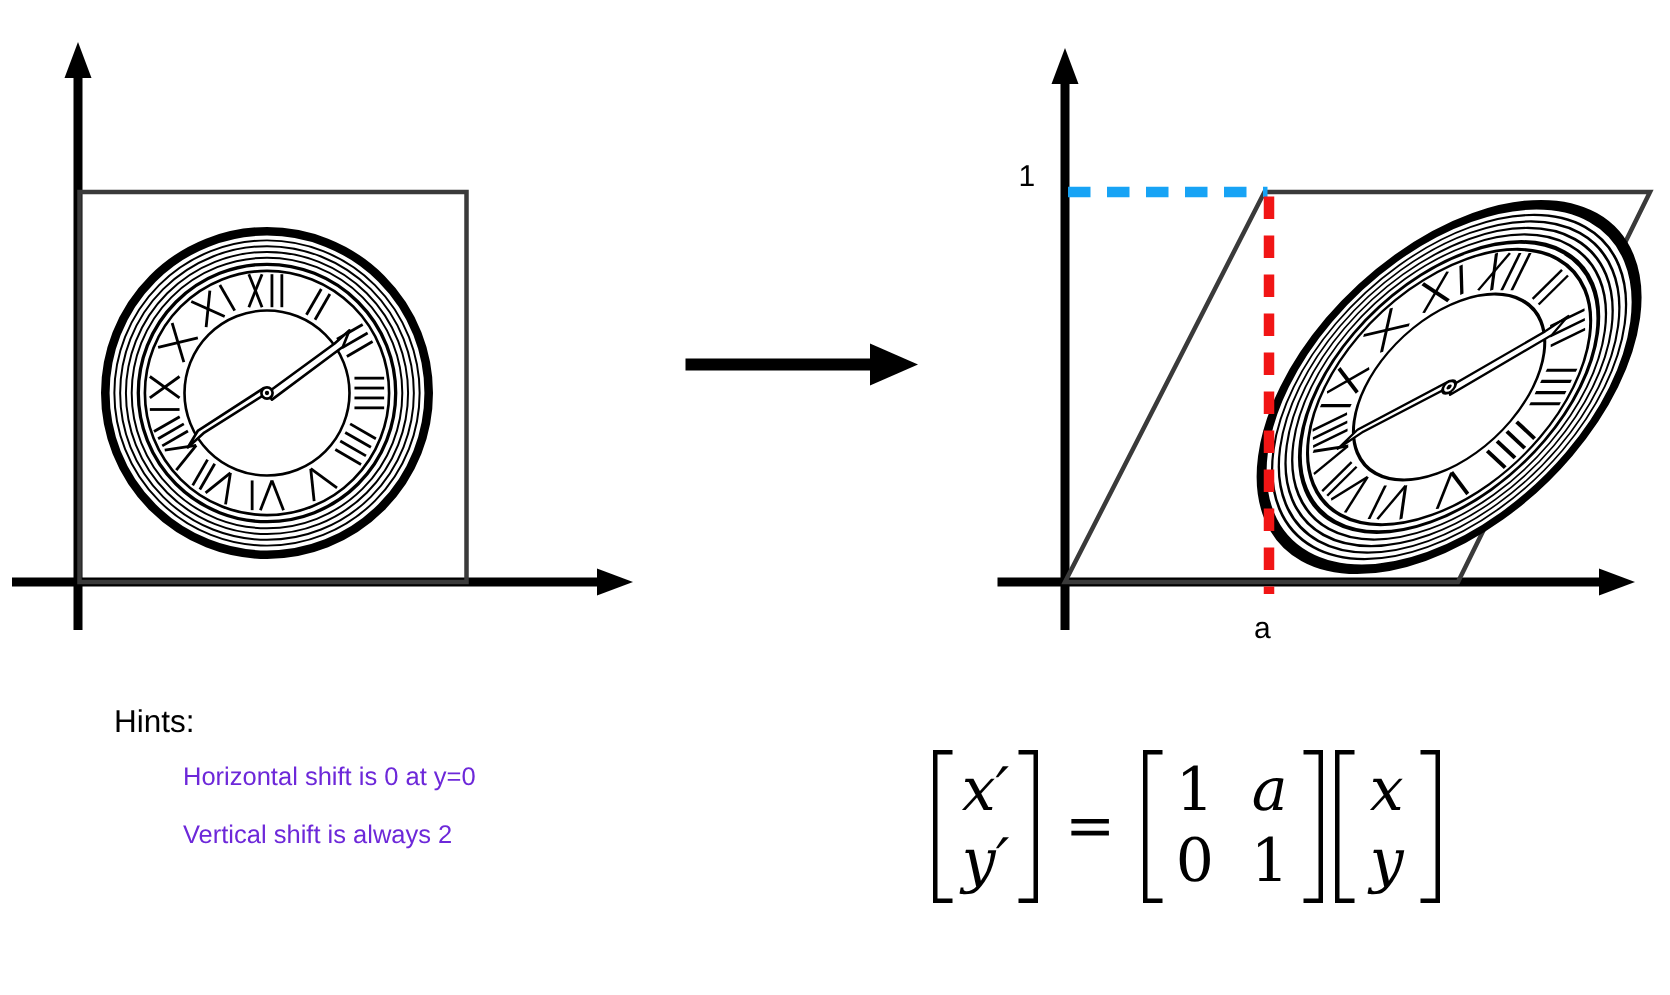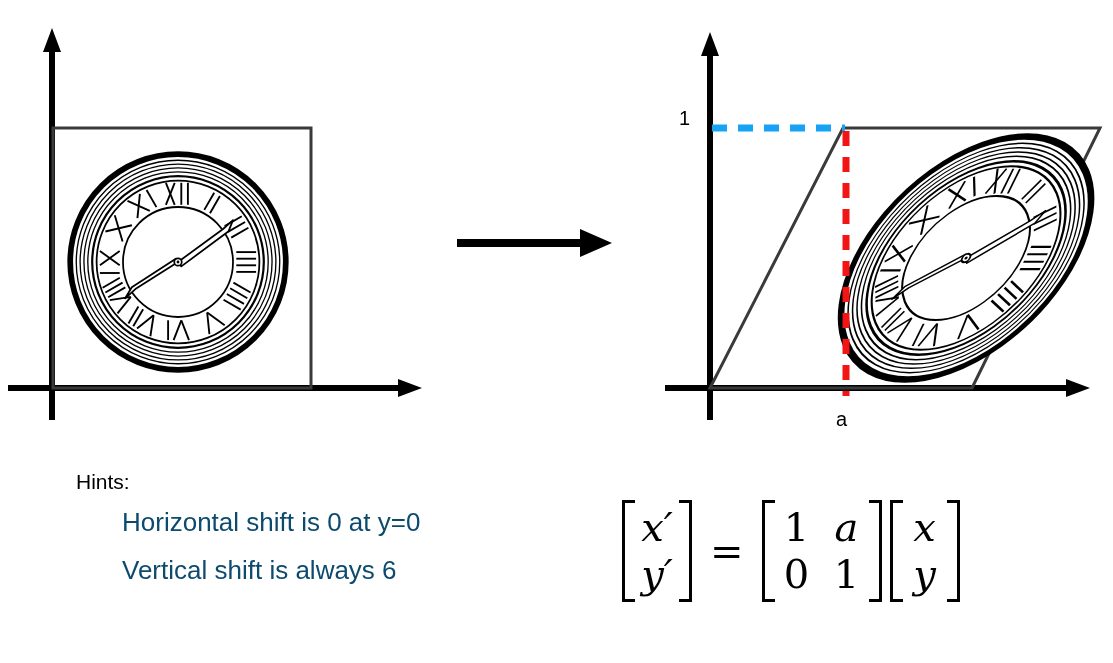--- a/index.html
+++ b/index.html
@@ -42,24 +42,24 @@
     color: #000;
     margin: 0 0 16px 0;
     font-family: "Liberation Sans", sans-serif;
   }
   .hints-list {
     margin: 0;
     padding: 0 0 0 46px;
     list-style: none;
   }
   .hints-list li {
-    font-size: 26px;
+    font-size: 17px;
     line-height: 1.0;
     margin-bottom: 22px;
-    color: #0c4a6e;
+    color: #6d28d9;
     white-space: nowrap;
     font-family: "Liberation Sans", sans-serif;
   }
   
   .equation {
     position: absolute;
     left: 618px;
     top: 500px;
     display: flex;
     align-items: center;
@@ -279,21 +279,21 @@
   </svg>
 
   <div class="axis-label label-one">1</div>
 
   <div class="axis-label label-a">a</div>
 
   <div class="hints-block">
     <div class="hints-title">Hints:</div>
     <ul class="hints-list">
       <li>Horizontal shift is 0 at y=0</li>
-      <li>Vertical shift is always 6</li>
+      <li>Vertical shift is always 2</li>
     </ul>
   </div>
 
   <div class="equation">
 
     <div class="matrix">
       <div class="mrow">
         <span class="mcell">x′</span>
       </div>
       <div class="mrow">

